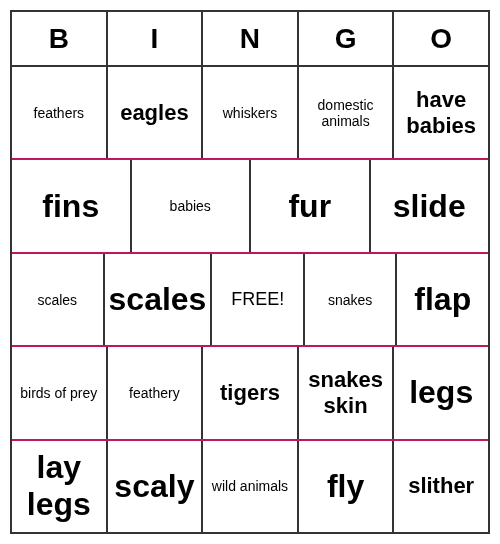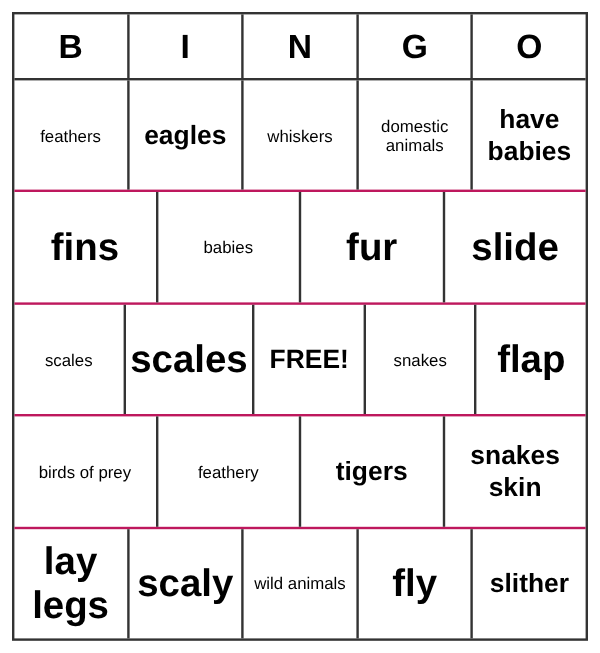--- a/index.html
+++ b/index.html
@@ -83,22 +83,22 @@
       font-size: 22px;
       font-weight: bold;
     }
 
     .grid-cell.xlarge {
       font-size: 32px;
       font-weight: bold;
     }
 
     .grid-cell.medium {
-      font-size: 22px;
-      font-weight: bold;
+      font-size: 18px;
+      font-weight: normal;
     }
   </style>
 </head>
 <body>
 
 <div class="bingo-card">
   <div class="header-row">
   <div class="header-cell">B</div>
       <div class="header-cell">I</div>
       <div class="header-cell">N</div>
@@ -124,20 +124,21 @@
         <div class="grid-cell xlarge">scales</div>
         <div class="grid-cell medium">FREE!</div>
         <div class="grid-cell">snakes</div>
         <div class="grid-cell xlarge">flap</div>
       </div>
       <div class="grid-row">
         <div class="grid-cell">birds of prey</div>
         <div class="grid-cell">feathery</div>
         <div class="grid-cell large">tigers</div>
         <div class="grid-cell large">snakes skin</div>
+        <div class="grid-cell xlarge">legs</div>
       </div>
       <div class="grid-row">
         <div class="grid-cell xlarge">lay legs</div>
         <div class="grid-cell xlarge">scaly</div>
         <div class="grid-cell">wild animals</div>
         <div class="grid-cell xlarge">fly</div>
         <div class="grid-cell large">slither</div>
       </div>
     </div>
 </div>

